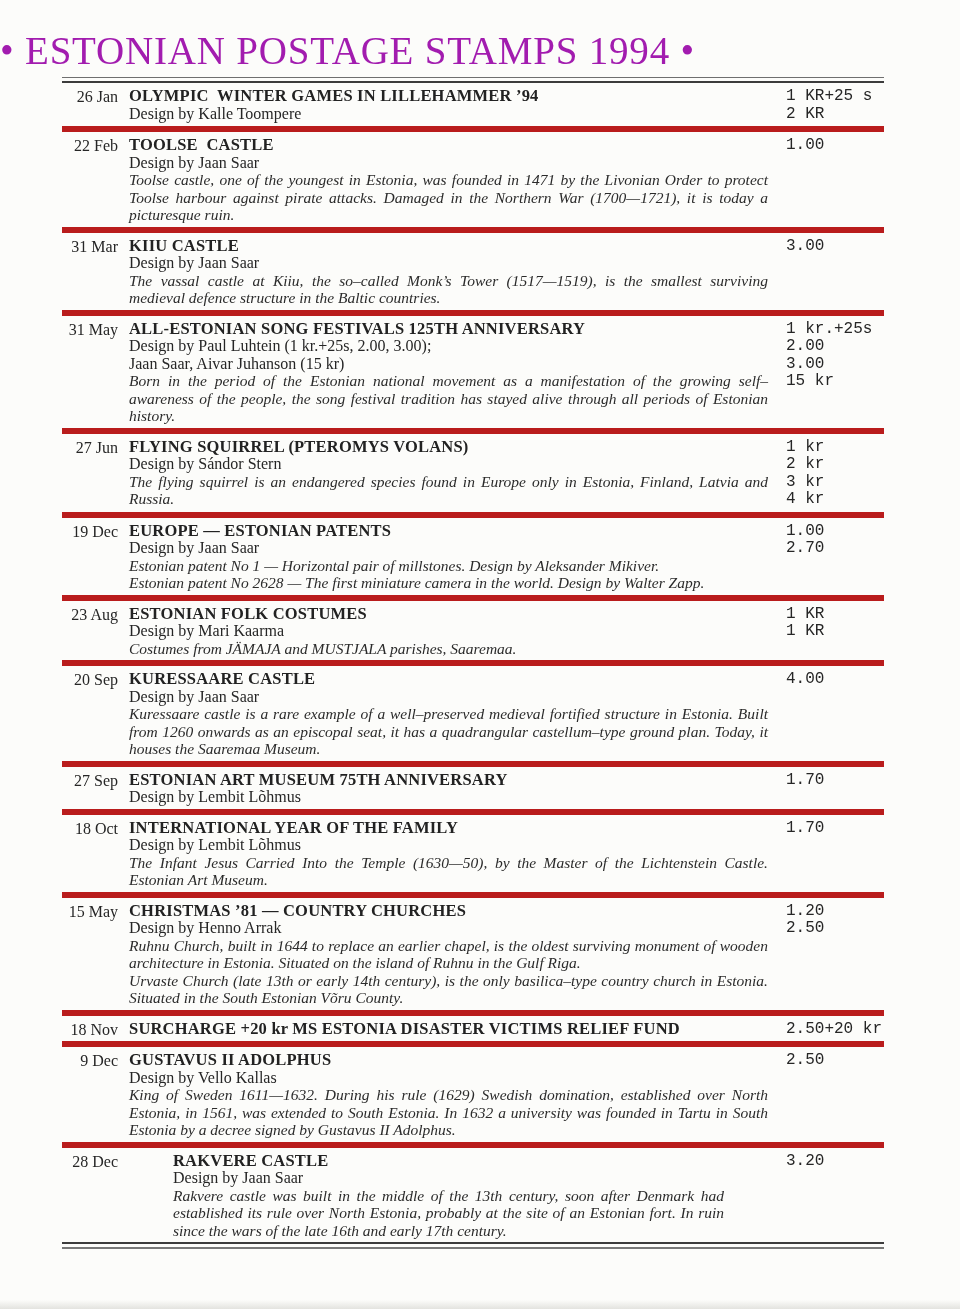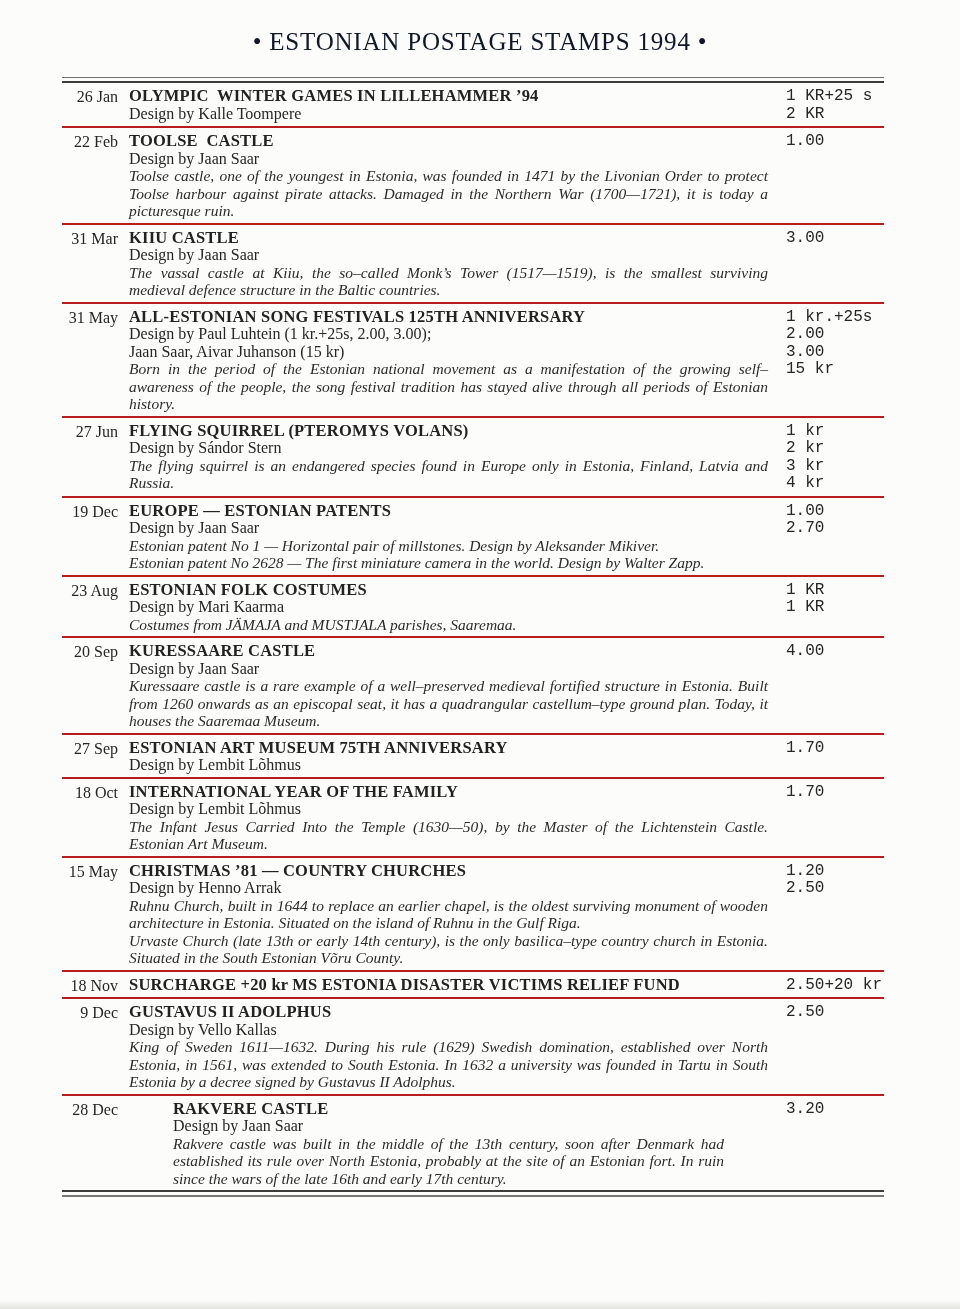--- a/index.html
+++ b/index.html
@@ -17,41 +17,40 @@
   }
   .page {
     position: relative;
     width: 960px;
     height: 1309px;
   }
   .page-title {
     margin: 0;
     padding-top: 28px;
     height: 40px;
-    text-align: center;
-    font-size: 25px;
+    font-size: 39px;
     font-weight: 400;
     letter-spacing: 0.8px;
-    color: #0f172a;
+    color: #a21caf;
     white-space: pre;
   }
   .head-rule {
     margin: 9px 76px 0 62px;
     height: 3px;
     border-top: 1.5px solid #6f6f6f;
     border-bottom: 2.5px solid #3c3c3c;
   }
   .stamp-list {
     margin: 0 76px 0 62px;
   }
   .row {
     display: flex;
     align-items: flex-start;
     padding: 4px 0 3px 0;
-    border-bottom: 2px solid #b91c1c;
+    border-bottom: 6px solid #b91c1c;
   }
   .row:last-child {
     border-bottom: none;
     gap: 44px;
   }
   .date {
     flex: none;
     width: 56px;
     text-align: right;
     font-size: 16px;

